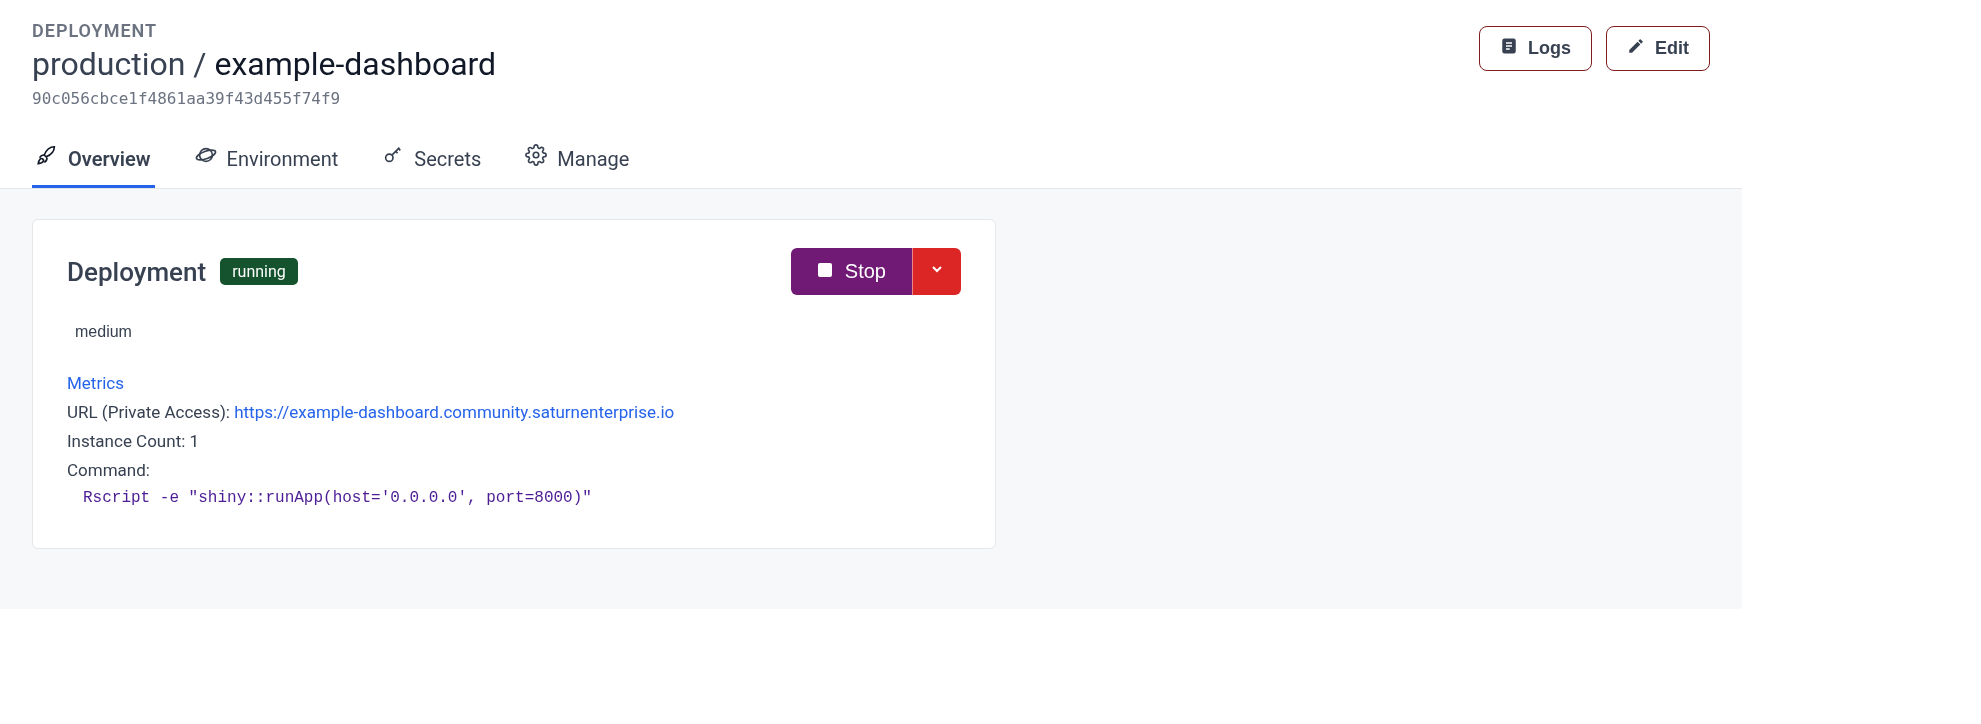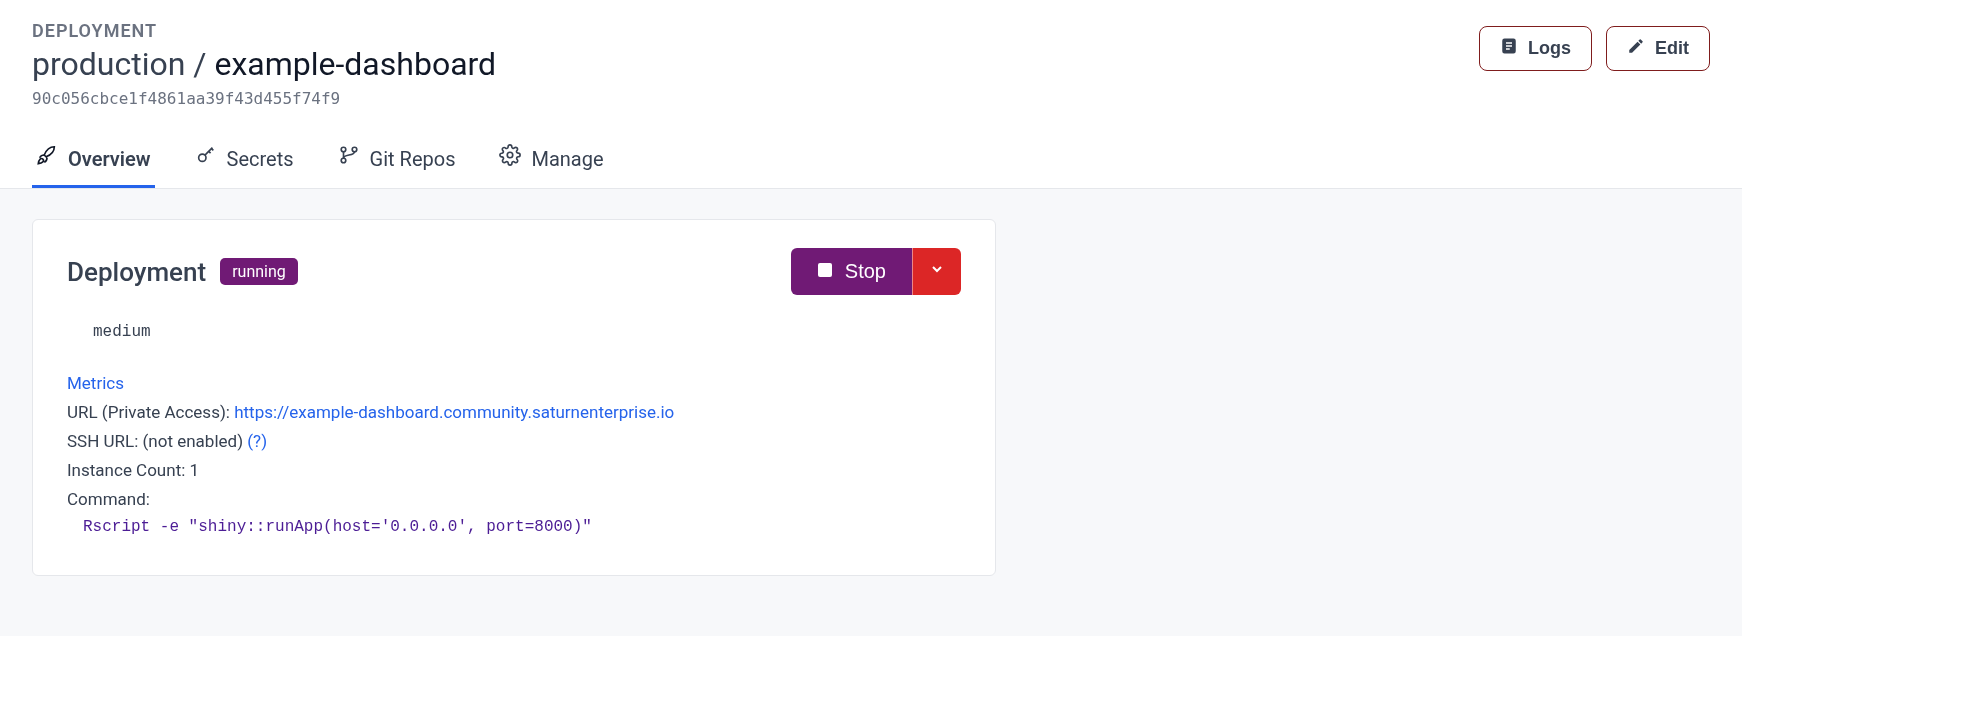--- a/index.html
+++ b/index.html
@@ -88,21 +88,21 @@
     display: flex;
     align-items: center;
     justify-content: space-between;
     margin-bottom: 28px;
   }
   .card-title-wrap { display: flex; align-items: center; gap: 14px; }
   .card-title { font-size: 26px; font-weight: 500; color: #374151; }
   .badge {
     display: inline-block;
     padding: 4px 12px;
-    background: #701a75;
+    background: #14532d;
     color: #fff;
     border-radius: 5px;
     font-size: 16px;
   }
   .btn-group { display: flex; }
   .btn-danger {
     display: inline-flex;
     align-items: center;
     gap: 12px;
     background: #701a75;
@@ -120,26 +120,25 @@
     border: none;
     border-left: 1px solid rgba(255,255,255,0.45);
     padding: 12px 16px;
     font-size: 18px;
     border-radius: 0 6px 6px 0;
     cursor: pointer;
     display: inline-flex;
     align-items: center;
   }
   .size-label {
-    font-family: Liberation Mono, monospace;
+    font-family: Liberation Sans, sans-serif;
     font-size: 16px;
     color: #374151;
     margin-bottom: 28px;
     padding-left: 8px;
-    margin-left: 18px;
   }
   .details { font-size: 17px; color: #374151; line-height: 1.7; }
   .details a { color: #2563eb; text-decoration: none; }
   .details .link { color: #2563eb; cursor: pointer; margin-top: 35px; }
   .command {
     font-family: Liberation Mono, monospace;
     font-size: 16px;
     color: #4c1d95;
     padding-left: 16px;
     white-space: pre;
@@ -208,39 +207,36 @@
             <path d="M12 15l-3-3c2-5 5-9 11-9 0 6-4 9-9 11l1 1z"></path>
             <path d="M9 12c-2 0-4 1-5 3"></path>
             <path d="M12 15c0 2-1 4-3 5"></path>
           </svg>
       </span>
       <span>Overview</span>
     </div>
     <div class="tab">
       <span>
         <svg width="22" height="22" viewBox="0 0 24 24" fill="none" stroke="#374151" stroke-width="1.8">
+            <circle cx="12" cy="12" r="7"></circle>
+            <ellipse cx="12" cy="12" rx="11" ry="4" transform="rotate(-20 12 12)"></ellipse>
+          </svg>
+      </span>
+      <span>Environment</span>
+    </div>
+    <div class="tab">
+      <span>
+        <svg width="22" height="22" viewBox="0 0 24 24" fill="none" stroke="#374151" stroke-width="1.8">
             <circle cx="8" cy="15" r="4"></circle>
             <path d="M10.85 12.15L19 4"></path>
             <path d="M18 5l2 2"></path>
             <path d="M15 8l2 2"></path>
           </svg>
       </span>
       <span>Secrets</span>
-    </div>
-    <div class="tab">
-      <span>
-        <svg width="22" height="22" viewBox="0 0 24 24" fill="none" stroke="#374151" stroke-width="1.8">
-            <circle cx="6" cy="6" r="2.5"></circle>
-            <circle cx="18" cy="6" r="2.5"></circle>
-            <circle cx="6" cy="18" r="2.5"></circle>
-            <path d="M6 8.5v7"></path>
-            <path d="M18 8.5c0 5-12 2-12 7"></path>
-          </svg>
-      </span>
-      <span>Git Repos</span>
     </div>
     <div class="tab">
       <span>
         <svg width="22" height="22" viewBox="0 0 24 24" fill="none" stroke="#374151" stroke-width="1.8">
             <circle cx="12" cy="12" r="3"></circle>
             <path d="M19.4 15a1.65 1.65 0 0 0 .33 1.82l.06.06a2 2 0 1 1-2.83 2.83l-.06-.06a1.65 1.65 0 0 0-1.82-.33 1.65 1.65 0 0 0-1 1.51V21a2 2 0 0 1-4 0v-.09a1.65 1.65 0 0 0-1-1.51 1.65 1.65 0 0 0-1.82.33l-.06.06a2 2 0 1 1-2.83-2.83l.06-.06a1.65 1.65 0 0 0 .33-1.82 1.65 1.65 0 0 0-1.51-1H3a2 2 0 0 1 0-4h.09a1.65 1.65 0 0 0 1.51-1 1.65 1.65 0 0 0-.33-1.82l-.06-.06a2 2 0 1 1 2.83-2.83l.06.06a1.65 1.65 0 0 0 1.82.33h0a1.65 1.65 0 0 0 1-1.51V3a2 2 0 0 1 4 0v.09a1.65 1.65 0 0 0 1 1.51h0a1.65 1.65 0 0 0 1.82-.33l.06-.06a2 2 0 1 1 2.83 2.83l-.06.06a1.65 1.65 0 0 0-.33 1.82v0a1.65 1.65 0 0 0 1.51 1H21a2 2 0 0 1 0 4h-.09a1.65 1.65 0 0 0-1.51 1z"></path>
           </svg>
       </span>
       <span>Manage</span>
     </div>
@@ -273,23 +269,20 @@
       </div>
 
       <div class="size-label">medium</div>
 
       <div class="details">
         <div><a href="#" class="link">Metrics</a></div>
         <div>
           <span>URL (Private Access): </span><a href="#">https://example-dashboard.community.saturnenterprise.io</a>
         </div>
         <div>
-          <span>SSH URL: (not enabled) </span><span class="link">(?)</span>
-        </div>
-        <div>
           <span>Instance Count: </span><span>1</span>
         </div>
         <div>Command:</div>
         <div class="command">Rscript -e "shiny::runApp(host='0.0.0.0', port=8000)"</div>
       </div>
     </div>
 
   </div>
 </div>
 

